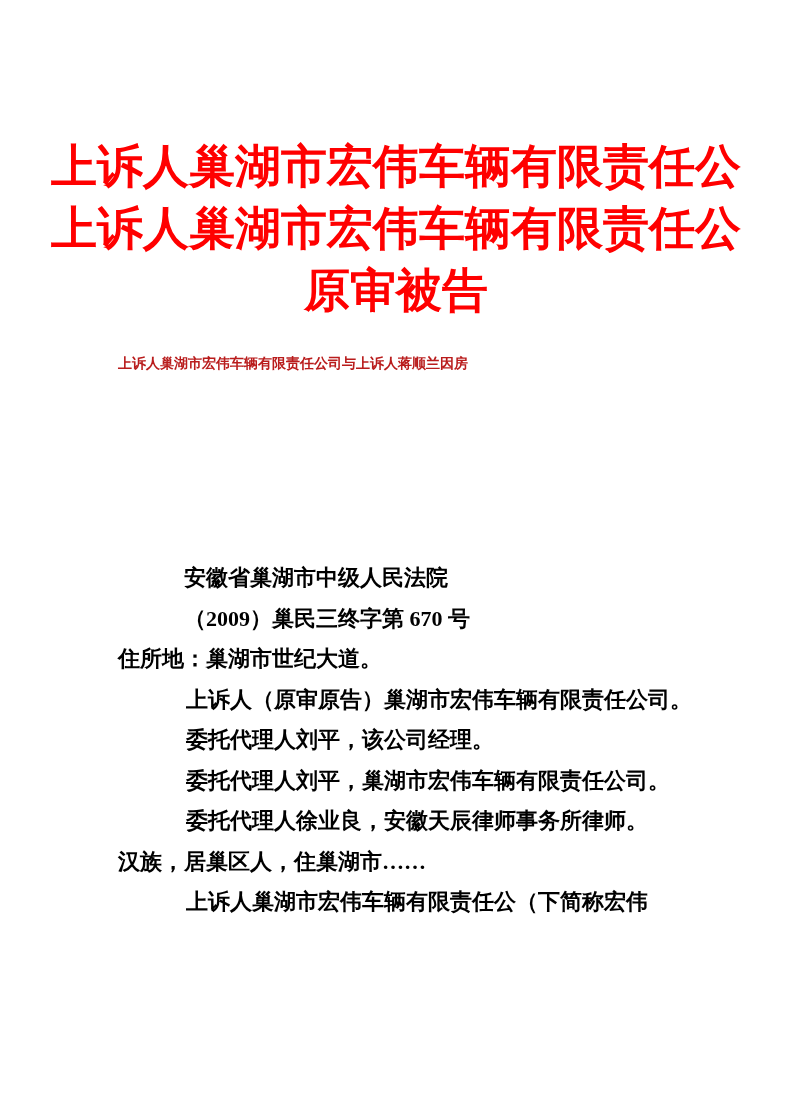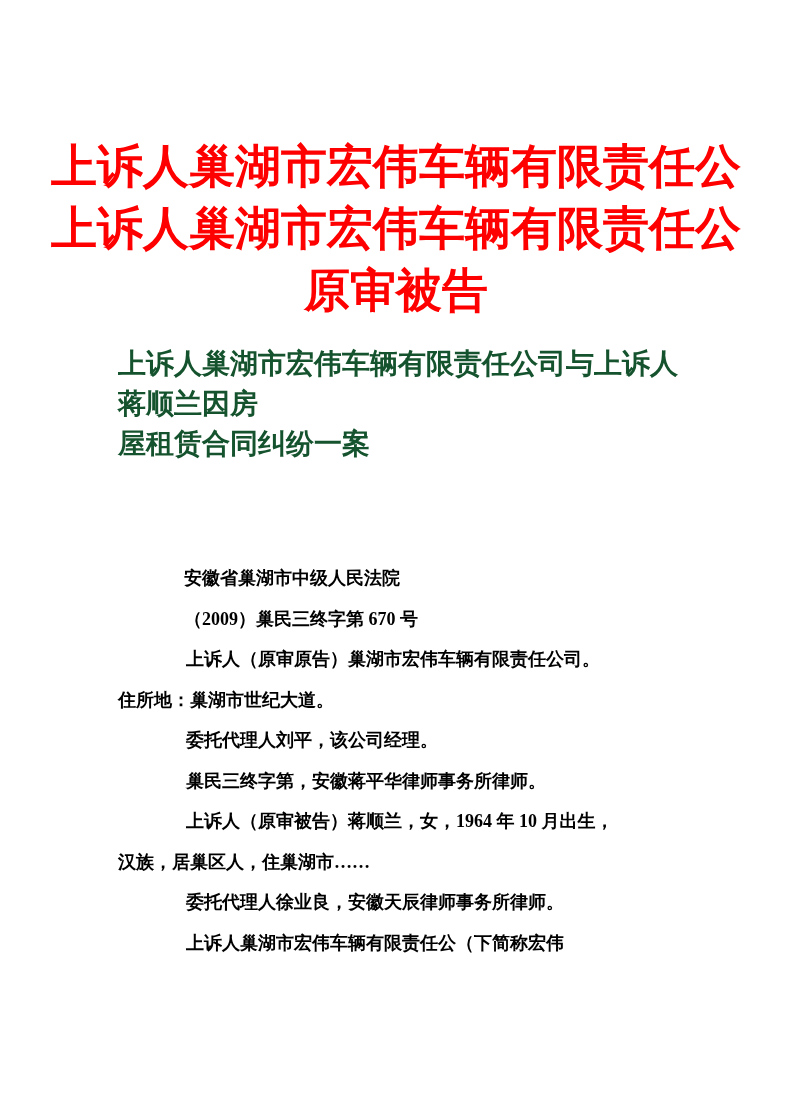--- a/index.html
+++ b/index.html
@@ -26,31 +26,31 @@
     color: #ff0000;
     font-size: 46px;
     line-height: 62px;
     font-weight: 700;
   }
   .doc-subtitle {
     position: absolute;
     top: 344px;
     left: 118px;
     width: 560px;
-    font-size: 28px;
+    font-size: 14px;
     line-height: 40px;
     font-weight: 700;
-    color: #14532d;
+    color: #b91c1c;
   }
   .doc-body {
     position: absolute;
     top: 558px;
     left: 118px;
     width: 560px;
-    font-size: 18px;
+    font-size: 22px;
     line-height: 40.5px;
     font-weight: 700;
     color: #000000;
   }
   .bl { white-space: pre; }
   .ind-h { padding-left: 66px; }
   .ind-p { padding-left: 68px; }
 </style>
 </head>
 <body>
@@ -58,29 +58,27 @@
 <div class="page">
 
   <div class="doc-title">
     <div class="title-line">上诉人巢湖市宏伟车辆有限责任公</div>
     <div class="title-line">上诉人巢湖市宏伟车辆有限责任公</div>
     <div class="title-line">原审被告</div>
   </div>
 
   <div class="doc-subtitle">
     <div class="subtitle-line">上诉人巢湖市宏伟车辆有限责任公司与上诉人蒋顺兰因房</div>
-    <div class="subtitle-line">屋租赁合同纠纷一案</div>
   </div>
 
   <div class="doc-body">
     <div class="bl ind-h">安徽省巢湖市中级人民法院</div>
     <div class="bl ind-h">（2009）巢民三终字第 670 号</div>
+    <div class="bl">住所地：巢湖市世纪大道。</div>
     <div class="bl ind-p">上诉人（原审原告）巢湖市宏伟车辆有限责任公司。</div>
-    <div class="bl">住所地：巢湖市世纪大道。</div>
     <div class="bl ind-p">委托代理人刘平，该公司经理。</div>
-    <div class="bl ind-p">巢民三终字第，安徽蒋平华律师事务所律师。</div>
-    <div class="bl ind-p">上诉人（原审被告）蒋顺兰，女，1964 年 10 月出生，</div>
+    <div class="bl ind-p">委托代理人刘平，巢湖市宏伟车辆有限责任公司。</div>
+    <div class="bl ind-p">委托代理人徐业良，安徽天辰律师事务所律师。</div>
     <div class="bl">汉族，居巢区人，住巢湖市……</div>
-    <div class="bl ind-p">委托代理人徐业良，安徽天辰律师事务所律师。</div>
     <div class="bl ind-p">上诉人巢湖市宏伟车辆有限责任公（下简称宏伟</div>
   </div>
 
 </div>
 
 </body></html>

